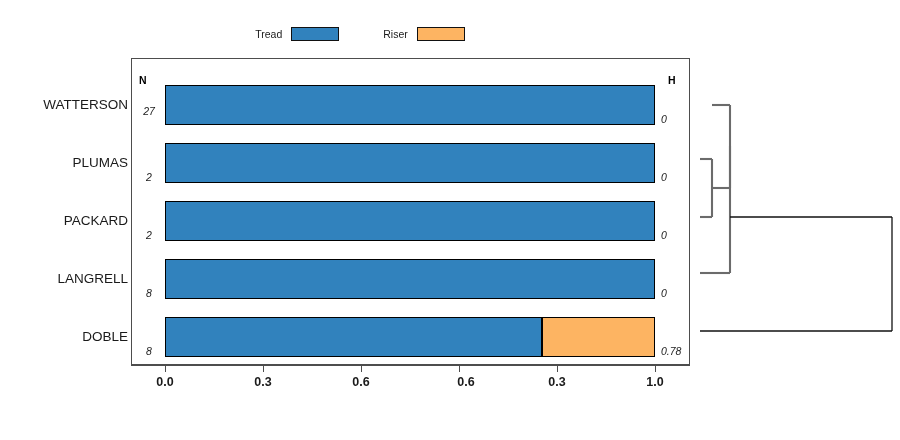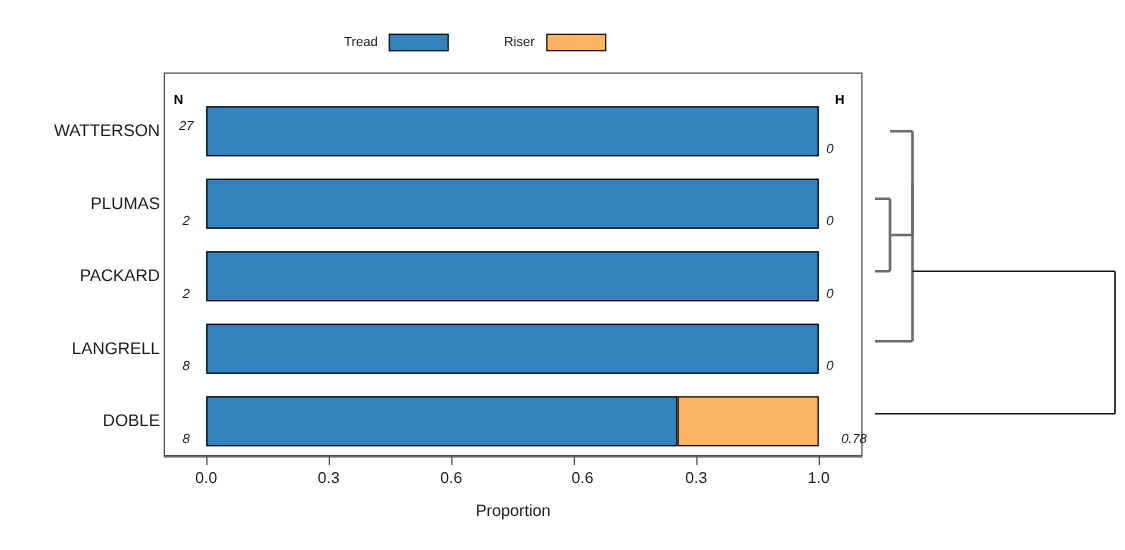--- a/index.html
+++ b/index.html
@@ -35,21 +35,20 @@
 
   
   .legend {
     position: absolute;
     left: 0; top: 27px;
     width: 720px;
     display: flex;
     justify-content: center;
     align-items: center;
     gap: 44px;
-    padding-left: 20px;
   }
   .legend-entry {
     display: flex;
     align-items: center;
     gap: 9px;
   }
   .legend-label {
     font-size: 10.5px;
     color: #1a1a1a;
   }
@@ -132,20 +131,21 @@
     background: #4d4d4d;
   }
   .tick-label {
     position: absolute;
     top: 375px;
     width: 40px;
     margin-left: -20px;
     text-align: center;
     font-size: 12.5px;
     color: #1a1a1a;
+    font-weight: bold;
   }
   .axis-title {
     position: absolute;
     left: 131px;
     top: 401px;
     width: 559px;
     text-align: center;
     font-size: 13px;
     color: #1a1a1a;
   }
@@ -179,21 +179,21 @@
   <div class="panel"></div>
 
   <div class="col-head n-head">N</div>
   <div class="col-head h-head">H</div>
 
   <div id="rows-layer">
       <div class="bar-row" style="left: 165px; top: 85px; width: 490px;">
         <div class="bar-seg" style="left: 0px; width: 490px; background: rgb(49, 130, 189);"></div>
       </div>
       <div class="row-label" style="top: 98px;">WATTERSON</div>
-      <div class="col-val n-val" style="top: 95px;">27</div>
+      <div class="col-val n-val" style="top: 105px;">27</div>
       <div class="col-val h-val" style="top: 113px;">0</div>
       <div class="bar-row" style="left: 165px; top: 143px; width: 490px;">
         <div class="bar-seg" style="left: 0px; width: 490px; background: rgb(49, 130, 189);"></div>
       </div>
       <div class="row-label" style="top: 156px;">PLUMAS</div>
       <div class="col-val n-val" style="top: 171px;">2</div>
       <div class="col-val h-val" style="top: 171px;">0</div>
       <div class="bar-row" style="left: 165px; top: 201px; width: 490px;">
         <div class="bar-seg" style="left: 0px; width: 490px; background: rgb(49, 130, 189);"></div>
       </div>
@@ -205,39 +205,38 @@
       </div>
       <div class="row-label" style="top: 272px;">LANGRELL</div>
       <div class="col-val n-val" style="top: 287px;">8</div>
       <div class="col-val h-val" style="top: 287px;">0</div>
       <div class="bar-row" style="left: 165px; top: 317px; width: 490px;">
         <div class="bar-seg" style="left: 0px; width: 377.3px; background: rgb(49, 130, 189);"></div>
         <div class="bar-seg" style="left: 377.3px; width: 112.7px; background: rgb(253, 180, 98);"></div>
       </div>
       <div class="row-label" style="top: 330px;">DOBLE</div>
       <div class="col-val n-val" style="top: 345px;">8</div>
-      <div class="col-val h-val" style="top: 345px; margin-left: 12px;">0.78</div>
+      <div class="col-val h-val" style="top: 345px;">0.78</div>
     </div>
 
   <div class="axis-line"></div>
   <div id="axis-layer">
       <div class="tick" style="left: 165px;"></div>
       <div class="tick-label" style="left: 165px;">0.0</div>
       <div class="tick" style="left: 263px;"></div>
       <div class="tick-label" style="left: 263px;">0.3</div>
       <div class="tick" style="left: 361px;"></div>
       <div class="tick-label" style="left: 361px;">0.6</div>
       <div class="tick" style="left: 459px;"></div>
       <div class="tick-label" style="left: 466px;">0.6</div>
       <div class="tick" style="left: 557px;"></div>
       <div class="tick-label" style="left: 557px;">0.3</div>
       <div class="tick" style="left: 655px;"></div>
       <div class="tick-label" style="left: 655px;">1.0</div>
     </div>
-  <div class="axis-title">Proportion</div>
 
   <svg class="dendro" viewBox="0 0 210 307">
 
     <g fill="none" stroke="#6b6b6b" stroke-width="2.1">
 
       <path d="M22,47 L40,47"></path>
 
       <path d="M10,101 L22,101"></path>
 
       <path d="M10,159 L22,159"></path>

